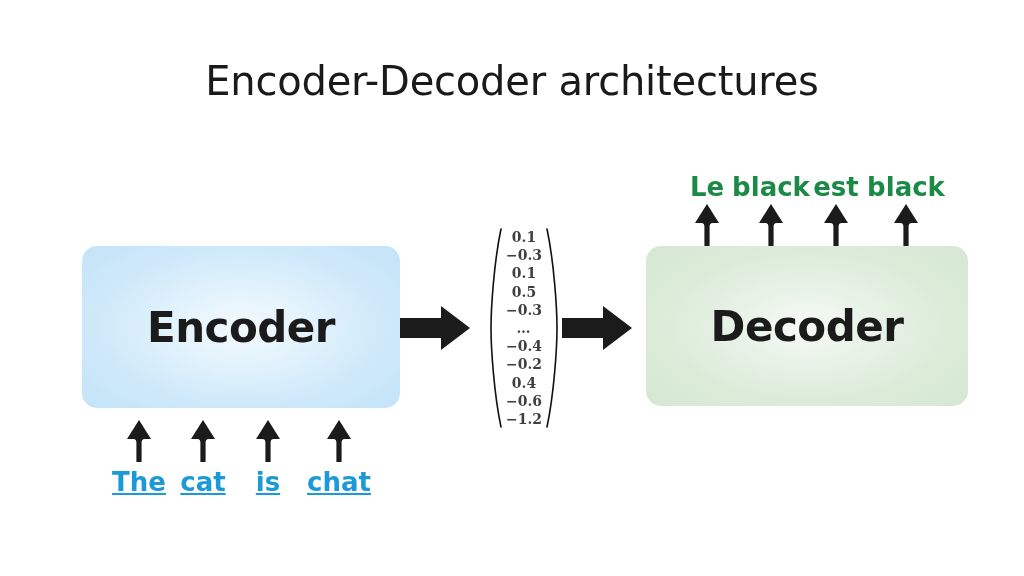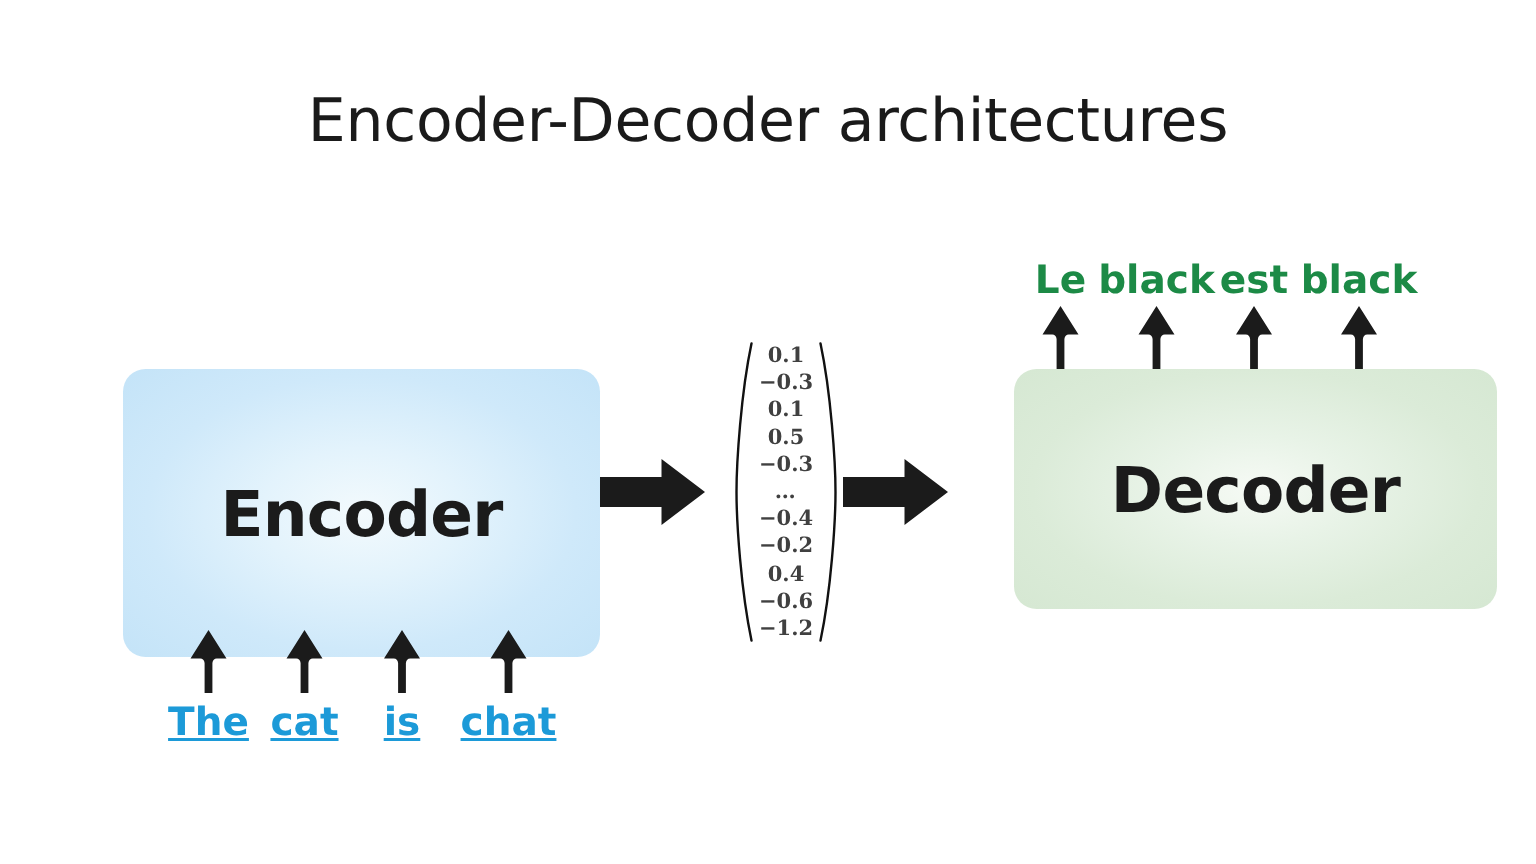--- a/index.html
+++ b/index.html
@@ -52,33 +52,32 @@
     font-weight: 700;
     font-size: 42px;
     color: #1b1b1b;
     letter-spacing: -0.5px;
   }
 
   #encoder-box {
     left: 82px;
     top: 246px;
     width: 318px;
-    height: 192px;
+    height: 162px;
     background: radial-gradient(ellipse 66% 70% at 50% 50%,
                 #f3fafd 0%, #e3f3fc 32%, #cfe9fa 68%, #c5e4f8 100%);
   }
 
   #decoder-box {
     left: 646px;
     top: 246px;
     width: 322px;
     height: 160px;
     background: radial-gradient(ellipse 66% 70% at 50% 50%,
                 #f6faf5 0%, #e8f3e7 32%, #dbebd8 70%, #d6e8d3 100%);
-    margin-left: 30px;
   }
 
   
   .thick-arrow {
     position: absolute;
     width: 70px;
     height: 46px;
   }
   #arrow-enc-to-vec { left: 400px; top: 305px; }
   #arrow-vec-to-dec { left: 562px; top: 305px; }

